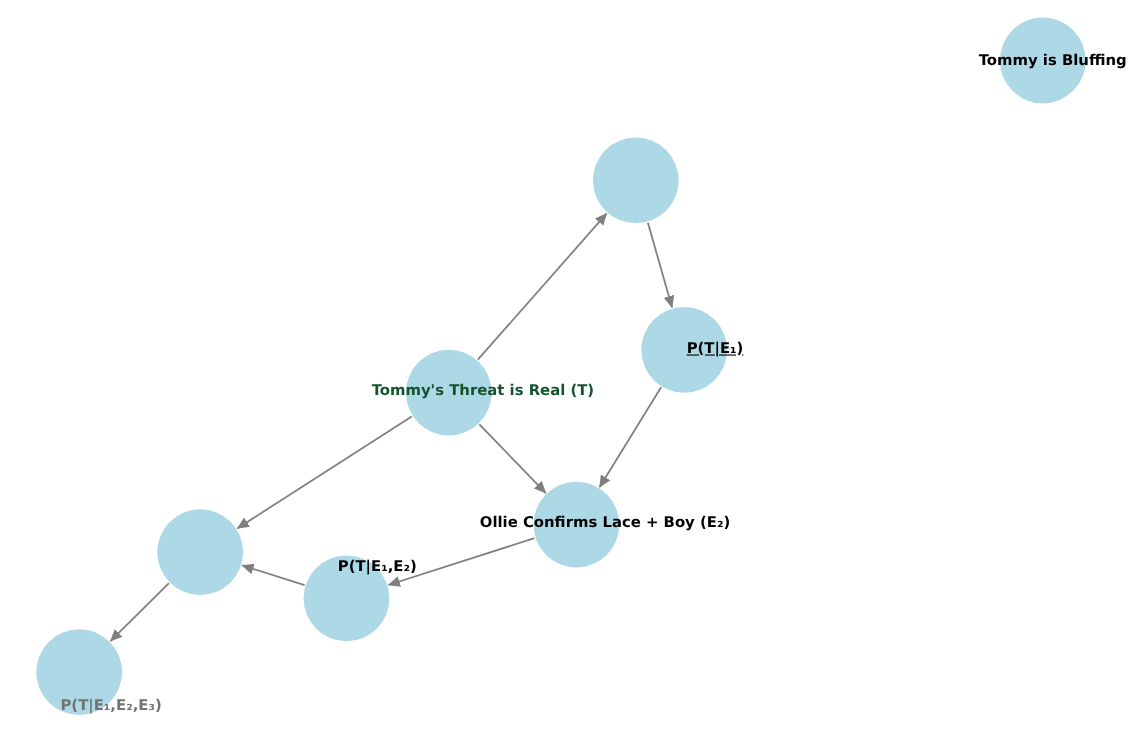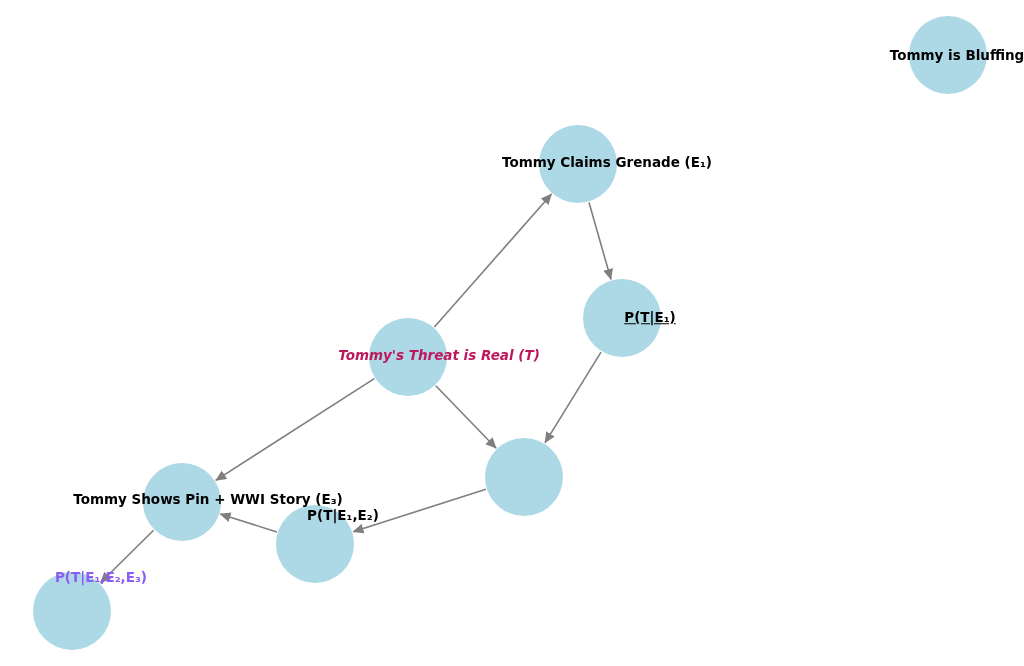--- a/index.html
+++ b/index.html
@@ -66,20 +66,19 @@
         <circle cx="622" cy="318" r="39" fill="#add8e6"></circle>
         <circle cx="408" cy="357" r="39" fill="#add8e6"></circle>
         <circle cx="524" cy="477" r="39" fill="#add8e6"></circle>
         <circle cx="182" cy="502" r="39" fill="#add8e6"></circle>
         <circle cx="315" cy="544" r="39" fill="#add8e6"></circle>
         <circle cx="72" cy="611" r="39" fill="#add8e6"></circle>
       </g>
   </svg>
   <div id="labels-layer">
       <div class="node-label" style="left: 929px; top: 56px; color: rgb(0, 0, 0);">Tommy is Bluffing</div>
-      <div class="node-label" style="left: 579px; top: 163px; color: rgb(0, 0, 0);">Tommy Claims Grenade (E₁)</div>
       <div class="node-label" style="left: 622px; top: 318px; color: rgb(0, 0, 0); text-decoration: underline;">P(T|E₁)</div>
-      <div class="node-label" style="left: 411px; top: 356px; color: #be185d; font-style: italic;">Tommy's Threat is Real (T)</div>
-      <div class="node-label" style="left: 180px; top: 500px; color: rgb(0, 0, 0);">Tommy Shows Pin + WWI Story (E₃)</div>
+      <div class="node-label" style="left: 411px; top: 356px; color: #14532d;">Tommy's Threat is Real (T)</div>
+      <div class="node-label" style="left: 522px; top: 476px; color: rgb(0, 0, 0);">Ollie Confirms Lace + Boy (E₂)</div>
       <div class="node-label" style="left: 315px; top: 516px; color: rgb(0, 0, 0);">P(T|E₁,E₂)</div>
-      <div class="node-label" style="left: 73px; top: 578px; color: #8b5cf6;">P(T|E₁,E₂,E₃)</div>
+      <div class="node-label" style="left: 73px; top: 642px; color: #737373;">P(T|E₁,E₂,E₃)</div>
     </div>
 </div>
 
 </body></html>

